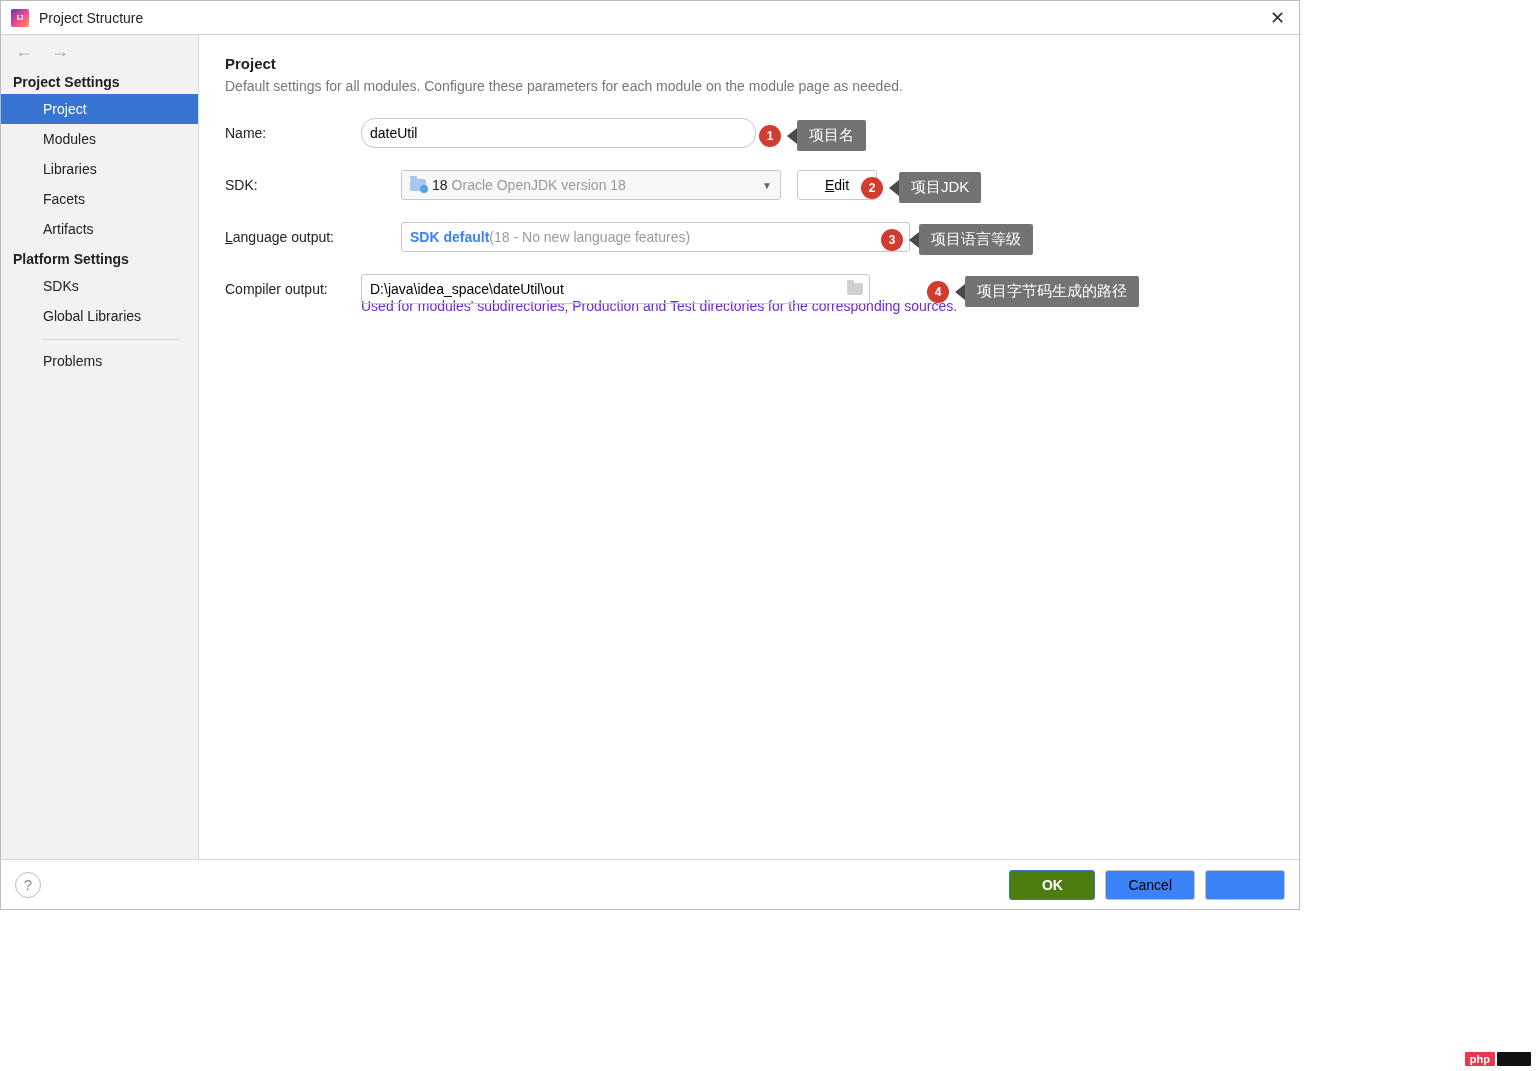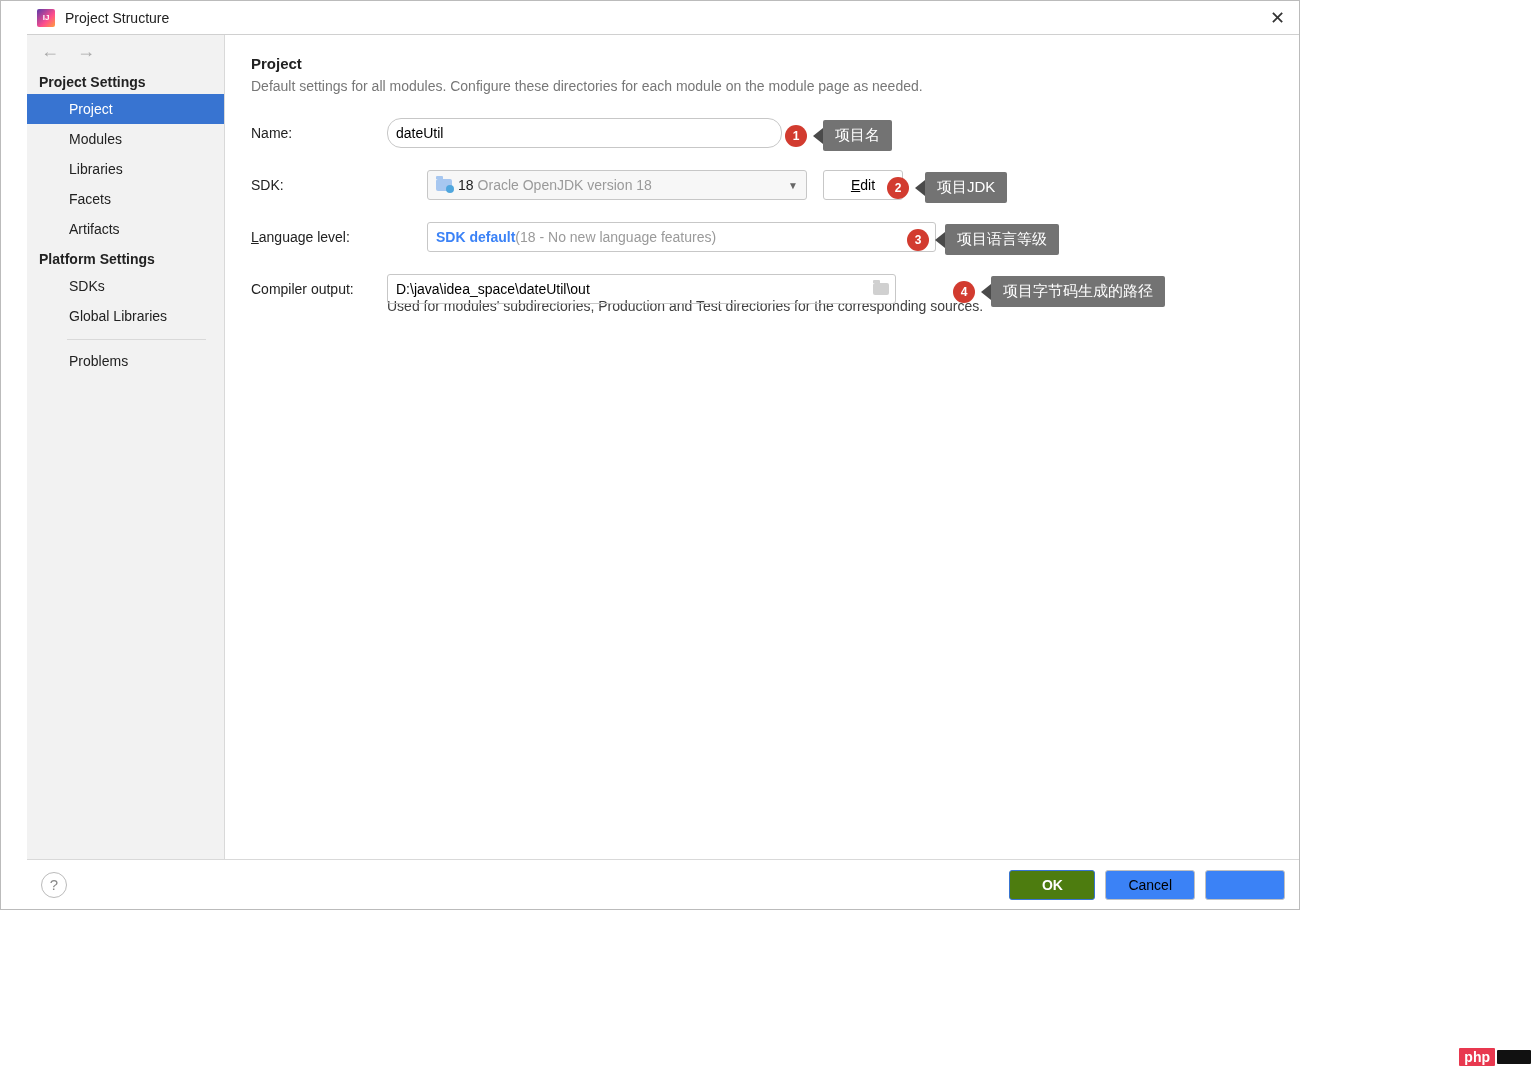--- a/index.html
+++ b/index.html
@@ -1,17 +1,17 @@
 <!DOCTYPE html>
 <html><head>
 <meta charset="utf-8">
 <style>
   * { box-sizing: border-box; margin: 0; padding: 0; }
   html, body { width: 1300px; height: 910px; font-family: "Segoe UI", Arial, sans-serif; font-size: 14px; color: #222; background: #fff; overflow: hidden; }
-  .window { display: flex; flex-direction: column; height: 100%; border: 1px solid #bbb; padding-left: 26px; }
+  .window { display: flex; flex-direction: column; height: 100%; border: 1px solid #bbb; }
   .titlebar { display: flex; align-items: center; height: 34px; border-bottom: 1px solid #d0d0d0; padding: 0 10px; background: #fff; }
   .idea-icon { width: 18px; height: 18px; margin-right: 10px; background: linear-gradient(135deg,#5b3aa8 0%,#ff4d8d 60%,#ff9e3d 100%); border-radius:2px; display:flex; align-items:center; justify-content:center; }
   .idea-icon::after { content:"IJ"; font-size:8px; color:#fff; font-weight:bold; }
   .titlebar-title { font-size: 14px; }
   .titlebar-close { margin-left:auto; font-size:18px; color:#333; cursor:pointer; padding:0 4px; }
   .body { display: flex; flex: 1; min-height: 0; }
   .sidebar { width: 198px; background: #f2f2f2; border-right: 1px solid #d9d9d9; display:flex; flex-direction:column; }
   .nav-arrows { height: 32px; display:flex; align-items:center; padding-left:14px; gap:18px; color:#a8a8a8; font-size:18px; }
   .nav-arrows span { cursor:pointer; }
   .cat-head { font-weight: bold; padding: 7px 12px 4px 12px; font-size:14px; }
@@ -36,32 +36,32 @@
   .folder-ic::after { content:""; position:absolute; bottom:-2px; right:-2px; width:8px; height:8px; background:#4fa6dd; border-radius:50%; }
   .edit-btn { height:30px; width:80px; border:1px solid #c7c7c7; border-radius:3px; background:#fff; cursor:pointer; font-size:14px; margin-left:16px; }
   .edit-btn .u { text-decoration:underline; }
   .lang-combo { width:509px; }
   .lang-combo .def { color:#3b82f6;font-weight:bold; }
   .lang-combo .hint { color:#9a9a9a; }
   .path-wrap { width:509px; height:30px; border:1px solid #c7c7c7; border-radius:3px; display:flex; align-items:center; padding:0 6px 0 8px; }
   .path-wrap input { border:none; outline:none; flex:1; font-size:14px; }
   .browse-ic { width:16px; height:12px; background:#d0d0d0; border-radius:2px; margin-left:4px; cursor:pointer; position:relative; }
   .browse-ic::before { content:""; position:absolute; top:-3px; left:0; width:7px; height:3px; background:#d0d0d0; border-radius:1px 1px 0 0; }
-  .compiler-note { color:#404040; font-size:14px; margin-left:136px; margin-top:-14px; }
+  .compiler-note { color:#6d28d9; font-size:14px; margin-left:136px; margin-top:-14px; }
   .callout { display:flex; align-items:center; position:absolute; }
   .co-badge { width:22px; height:22px; border-radius:50%; background:#d23b2f; color:#fff; font-size:12px; font-weight:bold; display:flex; align-items:center; justify-content:center; flex-shrink:0; }
   .co-arrow { width:0; height:0; border-top:8px solid transparent; border-bottom:8px solid transparent; border-right:10px solid #4a4a4a; margin-left:6px; }
   .co-box { background:#737373; color:#fff; padding:6px 12px; font-size:15px; border-radius:2px; white-space:nowrap; }
   .footer { height:50px; border-top:1px solid #d9d9d9; display:flex; align-items:center; padding:0 14px; background:#fff; }
   .help-btn { width:26px; height:26px; border:1px solid #bbb; border-radius:50%; color:#888; display:flex; align-items:center; justify-content:center; font-size:15px; cursor:pointer; }
   .footer-gap { flex:1; }
   .btn { height:30px; padding:0 22px; border-radius:3px; border:1px solid #c0c0c0; background:#3b82f6; cursor:pointer; font-size:14px; margin-left:10px; }
   .btn.primary { background:#4d7c0f; color:#fff; border-color:#3874d1; font-weight:600; min-width:86px; }
   .watermark { position:absolute; right:8px; bottom:5px; display:flex; align-items:center; gap:2px; }
-  .wm-php { background:#e8384f; color:#fff; padding:1px 5px; font-size:14px; font-weight:bold; border-radius:1px; }
+  .wm-php { background:#e8384f; color:#fff; padding:1px 5px; font-size:11px; font-weight:bold; border-radius:1px; }
   .wm-cn { background:#111; width:34px; height:14px; border-radius:1px; }
 </style>
 </head>
 <body>
 
 <div class="window">
   <div class="titlebar">
     <span class="idea-icon"></span>
     <span class="titlebar-title">Project Structure</span>
     <span class="titlebar-close">✕</span>
@@ -81,21 +81,21 @@
       <div class="nav-item">Artifacts</div>
       <div class="cat-head">Platform Settings</div>
       <div class="nav-item">SDKs</div>
       <div class="nav-item">Global Libraries</div>
       <div class="nav-sep"></div>
       <div class="nav-item">Problems</div>
     </div>
 
     <div class="content">
       <div class="section-title">Project</div>
-      <div class="section-desc">Default settings for all modules. Configure these directories for each module on the module page as needed.</div>
+      <div class="section-desc">Default settings for all modules. Configure these parameters for each module on the module page as needed.</div>
 
       <div class="row">
         <div class="row-label">Name:</div>
         <input class="text-input name-input" value="dateUtil" style="">
         <div class="callout" style="left:534px; top:2px;">
           <div class="co-badge">1</div>
           <div class="co-arrow"></div>
           <div class="co-box">项目名</div>
         </div>
       </div>
@@ -110,21 +110,21 @@
         </div>
         <button class="edit-btn"><span class="u">E</span><span>dit</span></button>
         <div class="callout" style="left:636px; top:2px;">
           <div class="co-badge">2</div>
           <div class="co-arrow"></div>
           <div class="co-box">项目JDK</div>
         </div>
       </div>
 
       <div class="row">
-        <div class="row-label"><span class="u">L</span><span>anguage level:</span></div>
+        <div class="row-label"><span class="u">L</span><span>anguage output:</span></div>
         <div class="combo lang-combo">
           <span class="def">SDK default </span>
           <span class="hint">(18 - No new language features)</span>
           <span class="chev">▼</span>
         </div>
         <div class="callout" style="left:656px; top:2px;">
           <div class="co-badge">3</div>
           <div class="co-arrow"></div>
           <div class="co-box">项目语言等级</div>
         </div>

